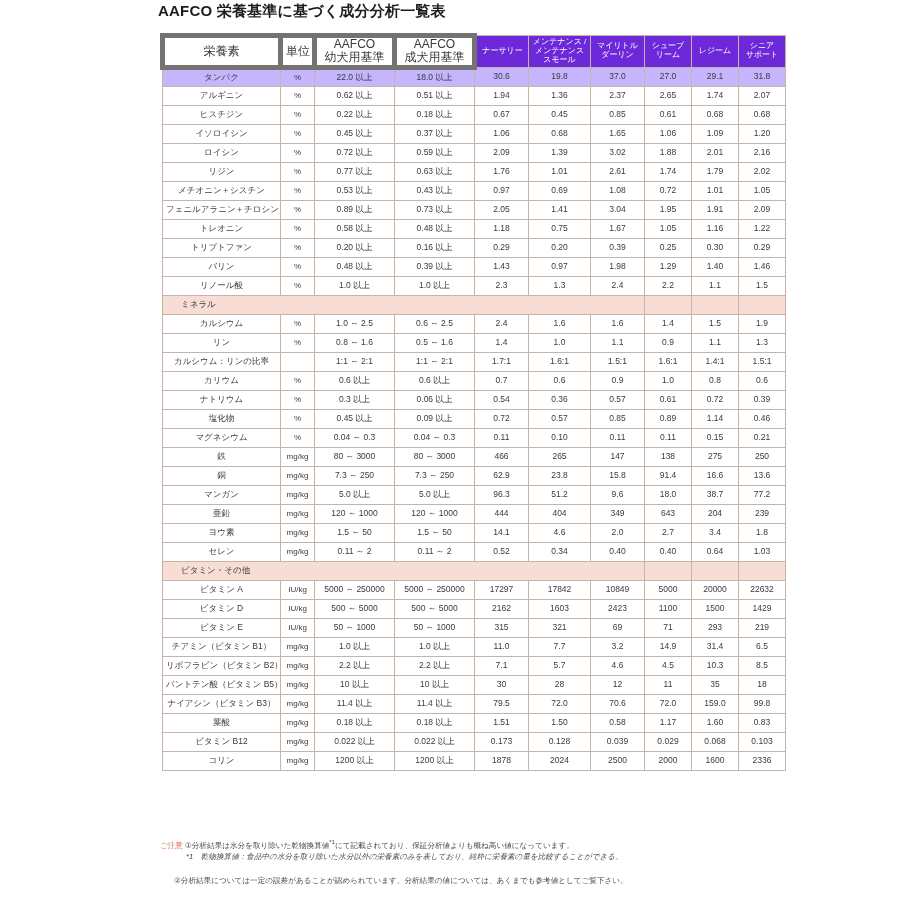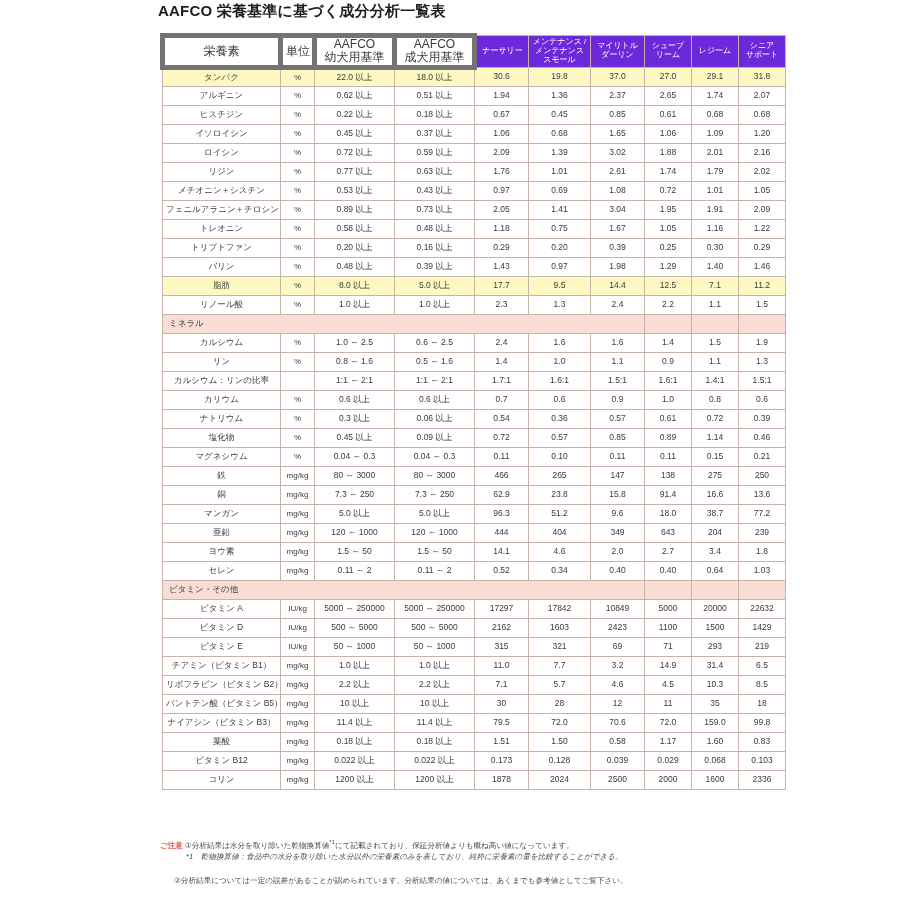--- a/index.html
+++ b/index.html
@@ -72,42 +72,42 @@
     color: #3a3a3a;
     border: 5px solid #737373;
     font-size: 12px;
   }
   thead th .hl { display: block; }
   td.name, th.name {
     text-align: left;
     padding-left: 6px;
     font-size: 8.5px;
   }
-  tr.hi td { background: #fef9c3; }
+  tr.hi td { background: #c4b5fd; }
   tr.sect td {
     background: #f7ddd4;
     text-align: left;
-    padding-left: 6px;
+    padding-left: 18px;
     font-size: 8.5px;
   }
   td.num { font-size: 8.5px; }
   td.std { font-size: 8.5px; }
   td.unit { font-size: 8px; }
   .notes {
     position: absolute;
     left: 160px;
     top: 838px;
     width: 640px;
     font-size: 7.6px;
     line-height: 1.55;
     color: #4a4a4a;
   }
   .notes .warn {
     color: #d4625c;
-    font-weight: bold;
+    font-weight: normal;
     margin-right: 2px;
     text-align: right;
   }
   .notes .l2 {
     padding-left: 26px;
     font-style: italic;
   }
   .notes .l3 {
     padding-left: 14px;
     margin-top: 12px;
@@ -302,32 +302,20 @@
             <td class="unit">%</td>
             <td class="std">0.48 以上</td>
             <td class="std">0.39 以上</td>
             <td class="num">1.43</td>
             <td class="num">0.97</td>
             <td class="num">1.98</td>
             <td class="num">1.29</td>
             <td class="num">1.40</td>
             <td class="num">1.46</td>
           </tr>
-          <tr class="hi">
-            <td class="name">脂肪</td>
-            <td class="unit">%</td>
-            <td class="std">8.0 以上</td>
-            <td class="std">5.0 以上</td>
-            <td class="num">17.7</td>
-            <td class="num">9.5</td>
-            <td class="num">14.4</td>
-            <td class="num">12.5</td>
-            <td class="num">7.1</td>
-            <td class="num">11.2</td>
-          </tr>
           <tr>
             <td class="name">リノール酸</td>
             <td class="unit">%</td>
             <td class="std">1.0 以上</td>
             <td class="std">1.0 以上</td>
             <td class="num">2.3</td>
             <td class="num">1.3</td>
             <td class="num">2.4</td>
             <td class="num">2.2</td>
             <td class="num">1.1</td>

